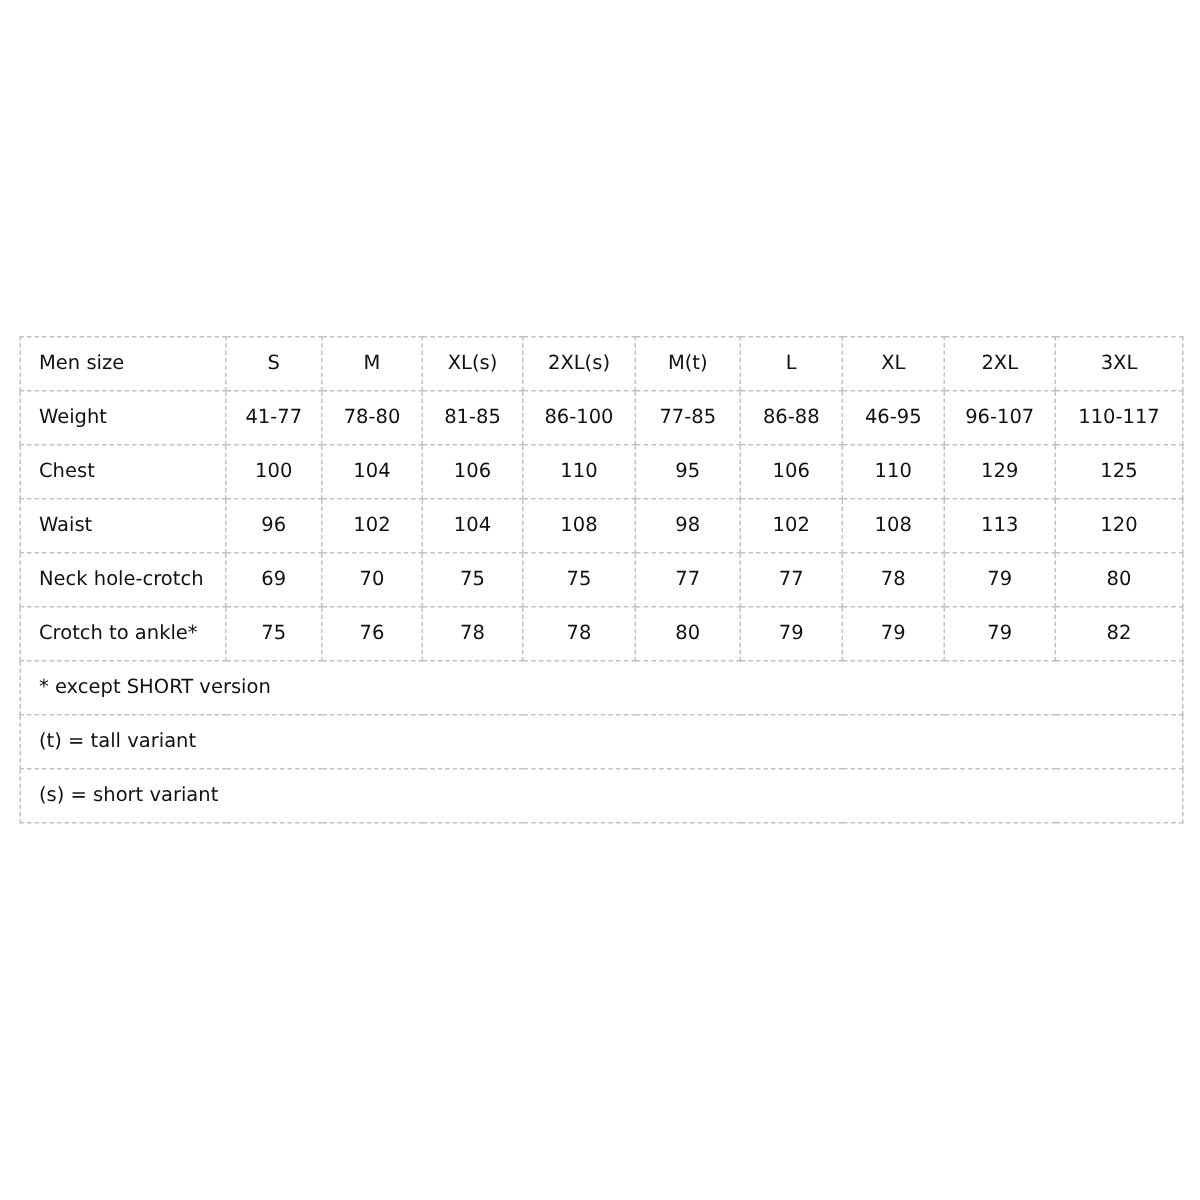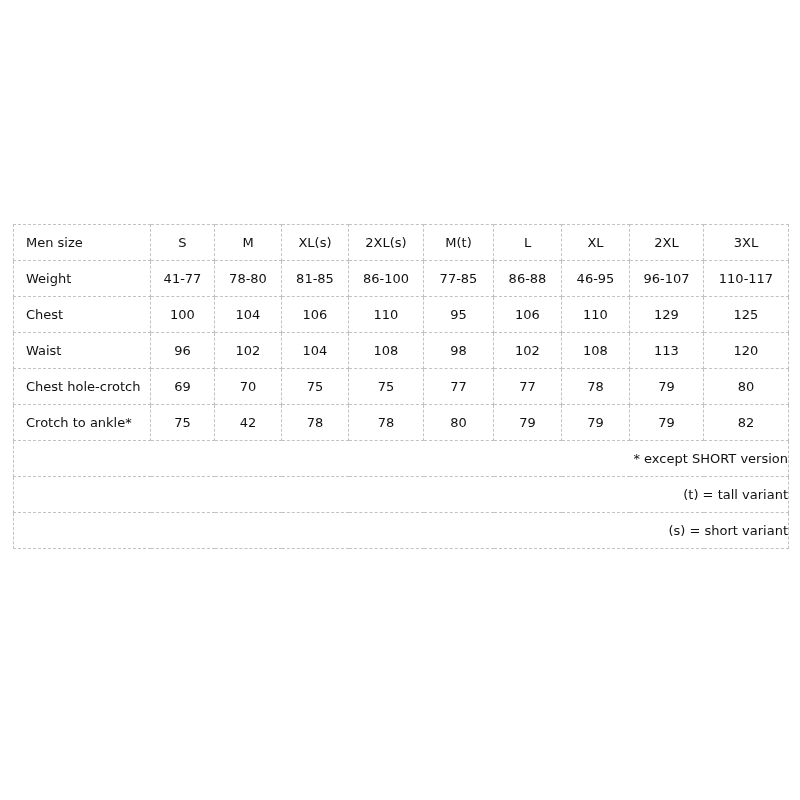--- a/index.html
+++ b/index.html
@@ -35,21 +35,21 @@
     font-weight: normal;
     white-space: nowrap;
     overflow: hidden;
   }
   .size-table th.row-header {
     font-weight: normal;
     text-align: left;
     padding-left: 12px;
   }
   .size-table td.footnote-cell {
-    text-align: right;
+    text-align: left;
     padding-left: 12px;
   }
 </style>
 </head>
 <body>
 
 <table class="size-table">
   <colgroup>
     <col style="width:137px">
     <col style="width:64px">
@@ -105,35 +105,35 @@
         <td>102</td>
         <td>104</td>
         <td>108</td>
         <td>98</td>
         <td>102</td>
         <td>108</td>
         <td>113</td>
         <td>120</td>
       </tr>
       <tr>
-        <th class="row-header">Chest hole-crotch</th>
+        <th class="row-header">Neck hole-crotch</th>
         <td>69</td>
         <td>70</td>
         <td>75</td>
         <td>75</td>
         <td>77</td>
         <td>77</td>
         <td>78</td>
         <td>79</td>
         <td>80</td>
       </tr>
       <tr>
         <th class="row-header">Crotch to ankle*</th>
         <td>75</td>
-        <td>42</td>
+        <td>76</td>
         <td>78</td>
         <td>78</td>
         <td>80</td>
         <td>79</td>
         <td>79</td>
         <td>79</td>
         <td>82</td>
       </tr>
       <tr>
         <td colspan="10" class="footnote-cell">* except SHORT version</td>

